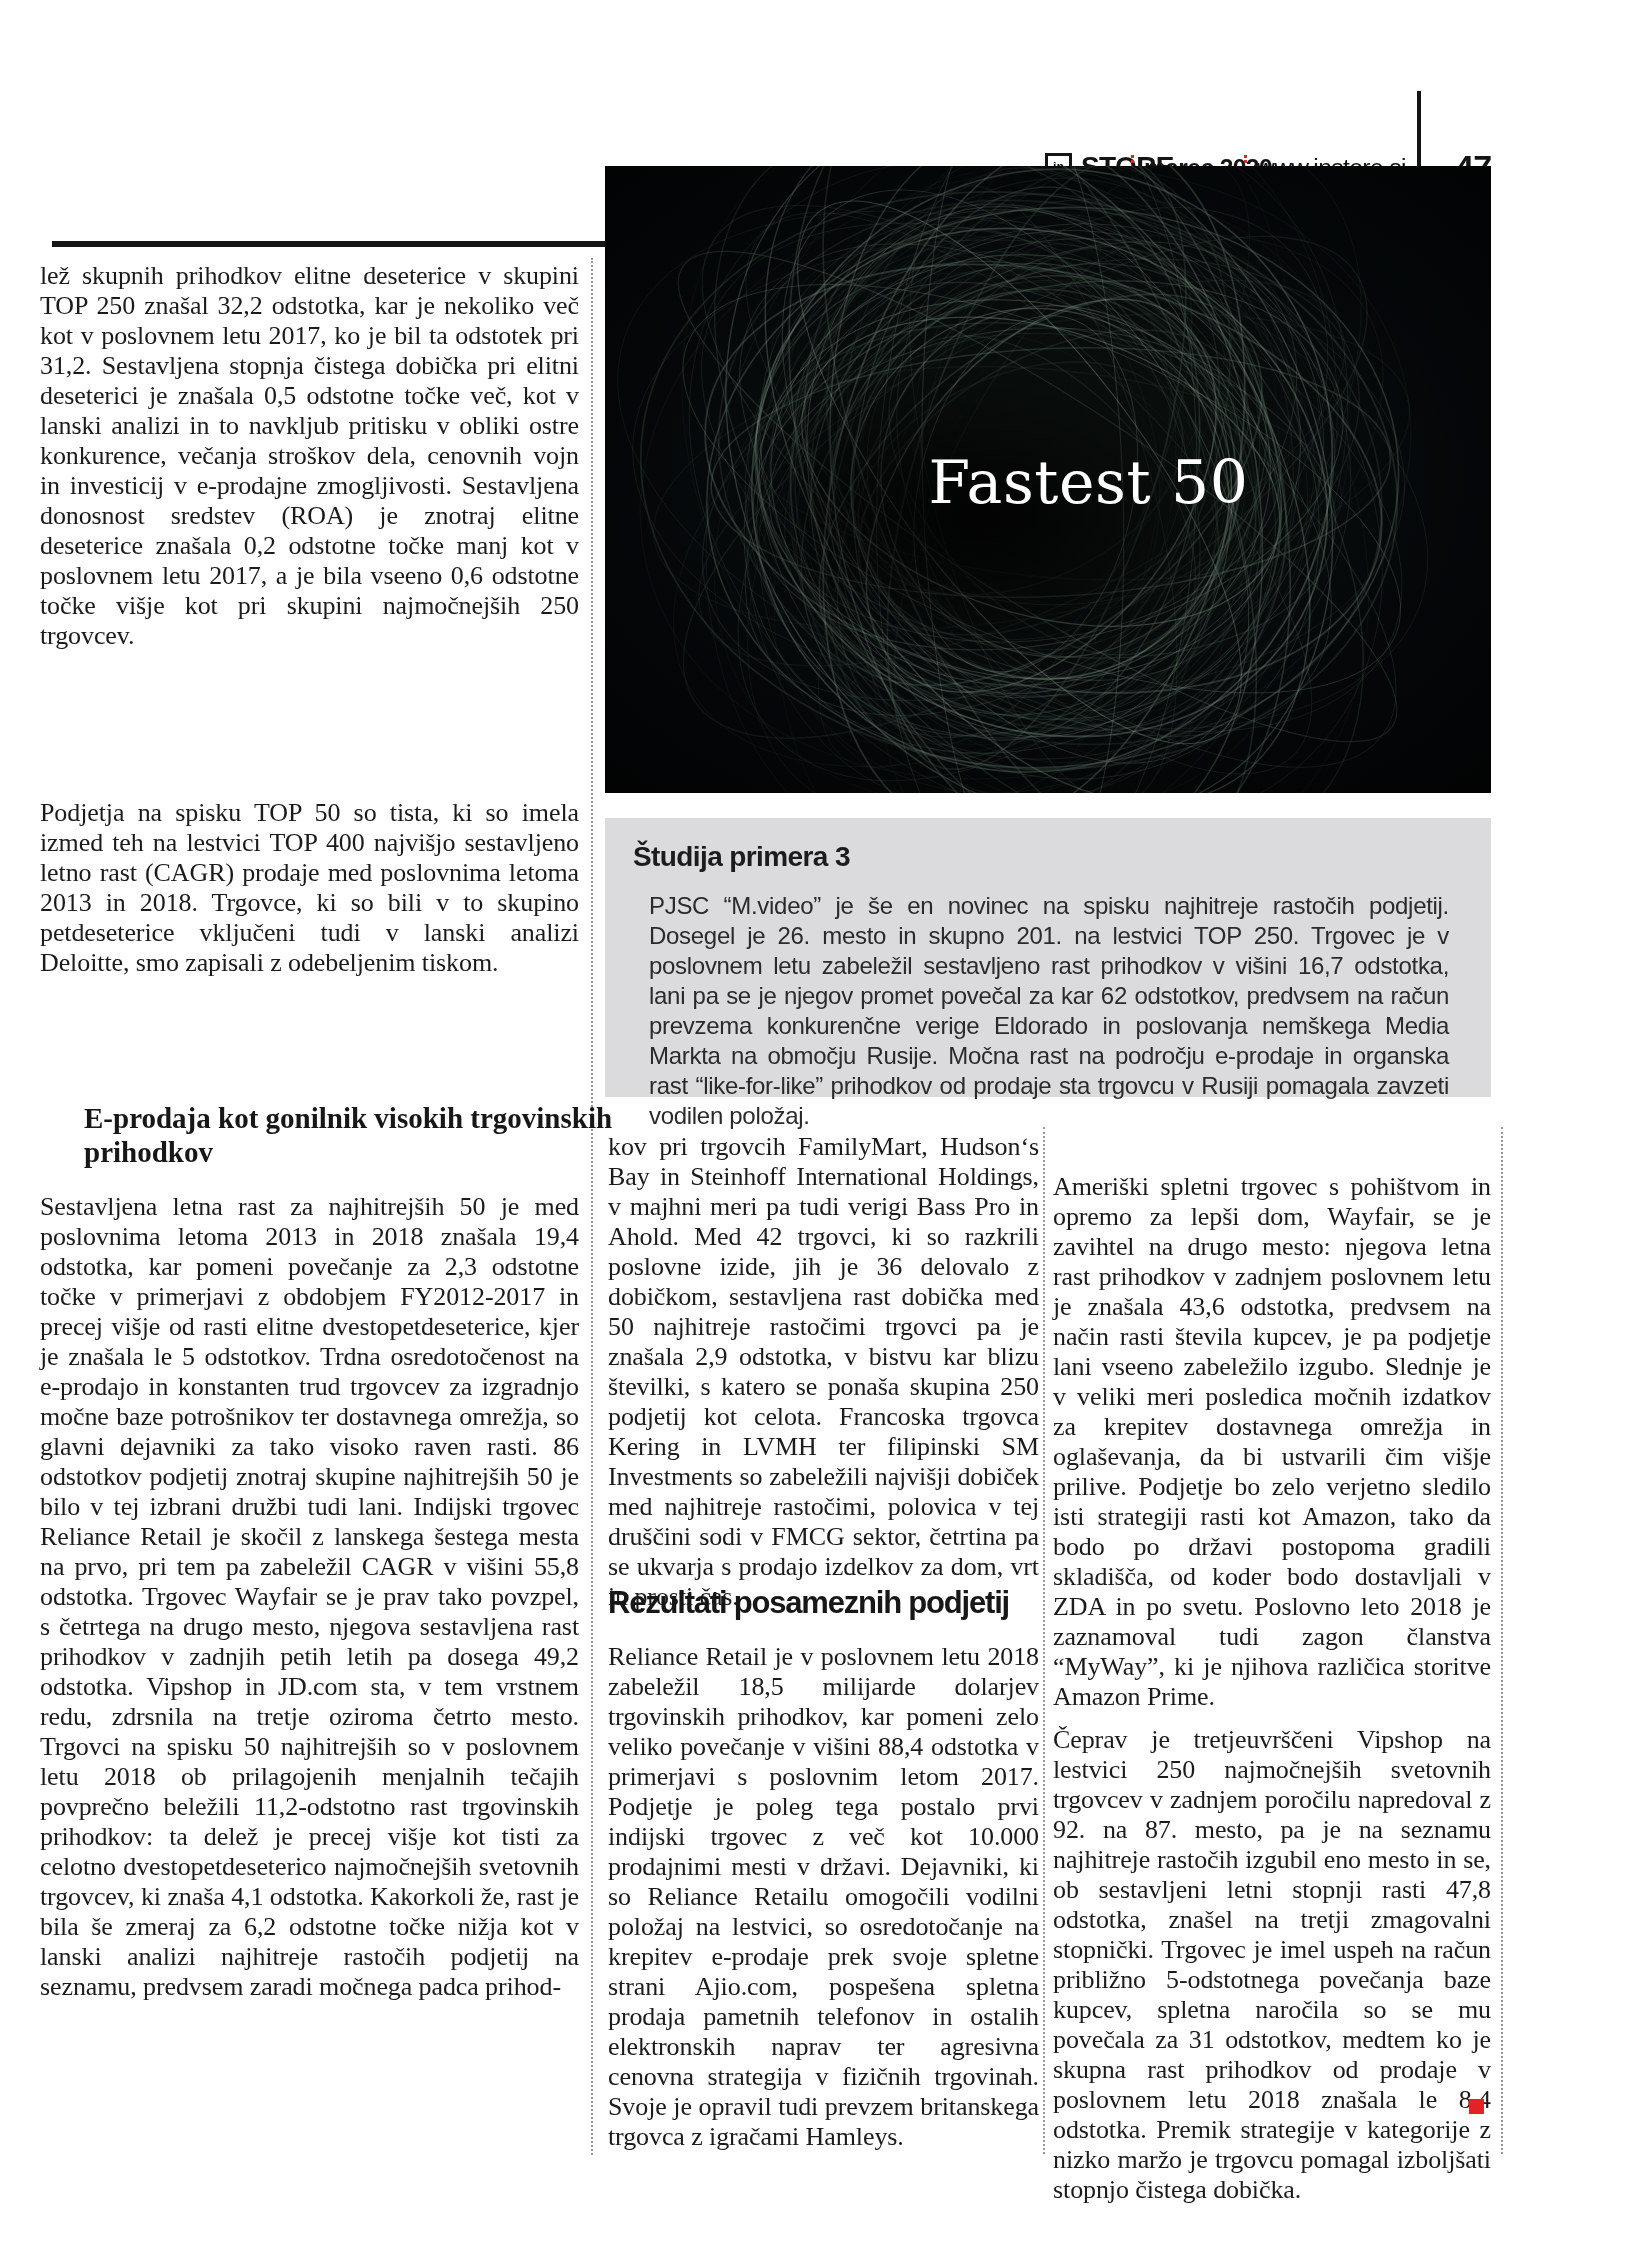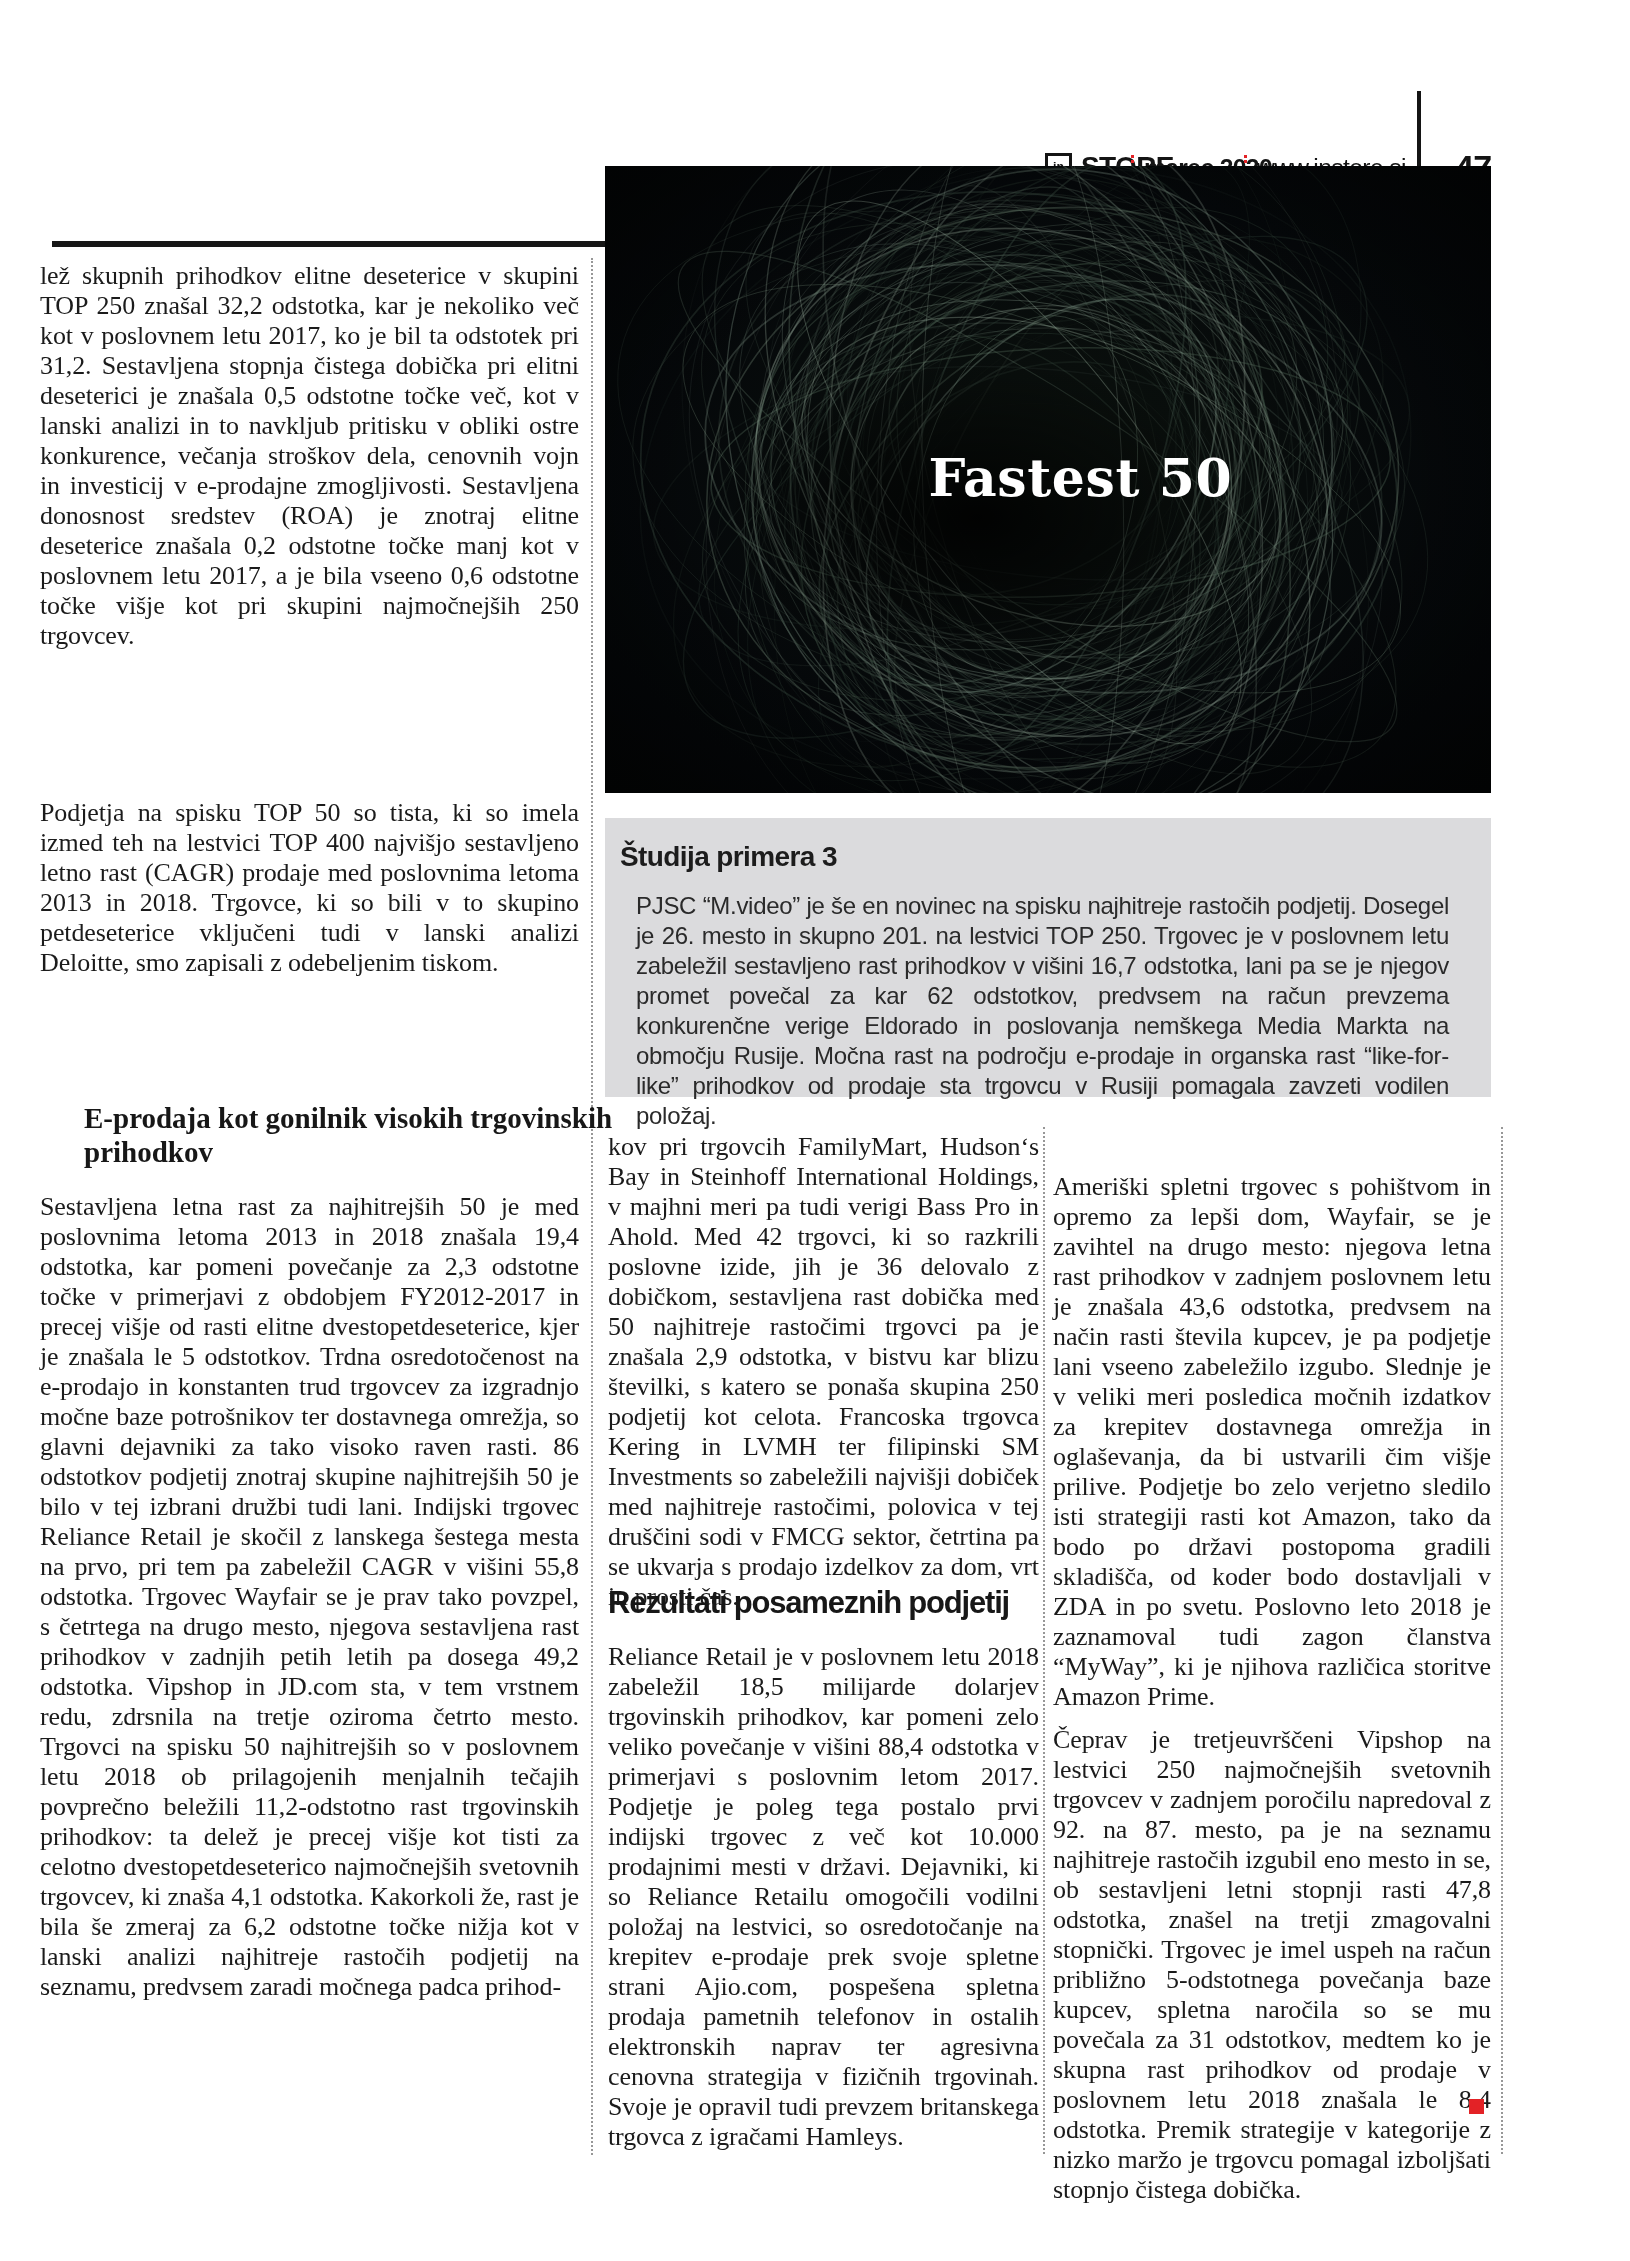--- a/index.html
+++ b/index.html
@@ -27,25 +27,25 @@
   .v-dotted{position:absolute;width:0;border-left:2.5px dotted #979797;}
 
   
   .hero{position:absolute;left:605px;top:166px;width:886px;height:627px;overflow:hidden;
         background:radial-gradient(ellipse at 50% 48%, #0b110d 0%, #05080a 62%, #030506 100%);}
   .hero svg{position:absolute;left:0;top:0;}
   .hero-vignette{position:absolute;left:0;top:0;width:100%;height:100%;
         background:radial-gradient(ellipse 258px 160px at 42% 56%, rgba(0,0,0,.85) 0%, rgba(0,0,0,0) 100%),
                    radial-gradient(ellipse at 50% 50%, rgba(0,0,0,0) 55%, rgba(0,0,0,.5) 100%);}
   .hero-caption{position:absolute;left:36.5%;top:44.8%;font-family:"DejaVu Serif",serif;
-        font-size:52px;color:#ffffff;letter-spacing:0.6px;white-space:nowrap;font-weight:bold;}
+        font-size:60px;color:#ffffff;letter-spacing:0.6px;white-space:nowrap;}
 
   
   .case-box{position:absolute;left:605px;top:818px;width:886px;height:279px;background:#dbdbdd;
-            box-sizing:border-box;padding:23px 26px 0 15px;font-family:"Liberation Sans",sans-serif;color:#2a2a2a;}
+            box-sizing:border-box;padding:23px 26px 0 28px;font-family:"Liberation Sans",sans-serif;color:#2a2a2a;}
   .case-title{font-weight:bold;font-size:28px;letter-spacing:-0.6px;color:#1c1c1c;margin:0 0 18.4px 0;}
   .case-body{font-size:24px;line-height:30px;letter-spacing:-0.3px;text-align:justify;margin:16px;}
 
   
   .tblock{position:absolute;text-align:justify;font-size:26px;line-height:30px;letter-spacing:-0.1px;}
   .col-left{left:40px;width:539px;}
   .col-mid{left:608px;width:431px;}
   .col-right{left:1053px;width:438px;margin-top:40px;}
 
   .h-sans{position:absolute;font-family:"Liberation Sans",sans-serif;font-weight:bold;color:#171717;

